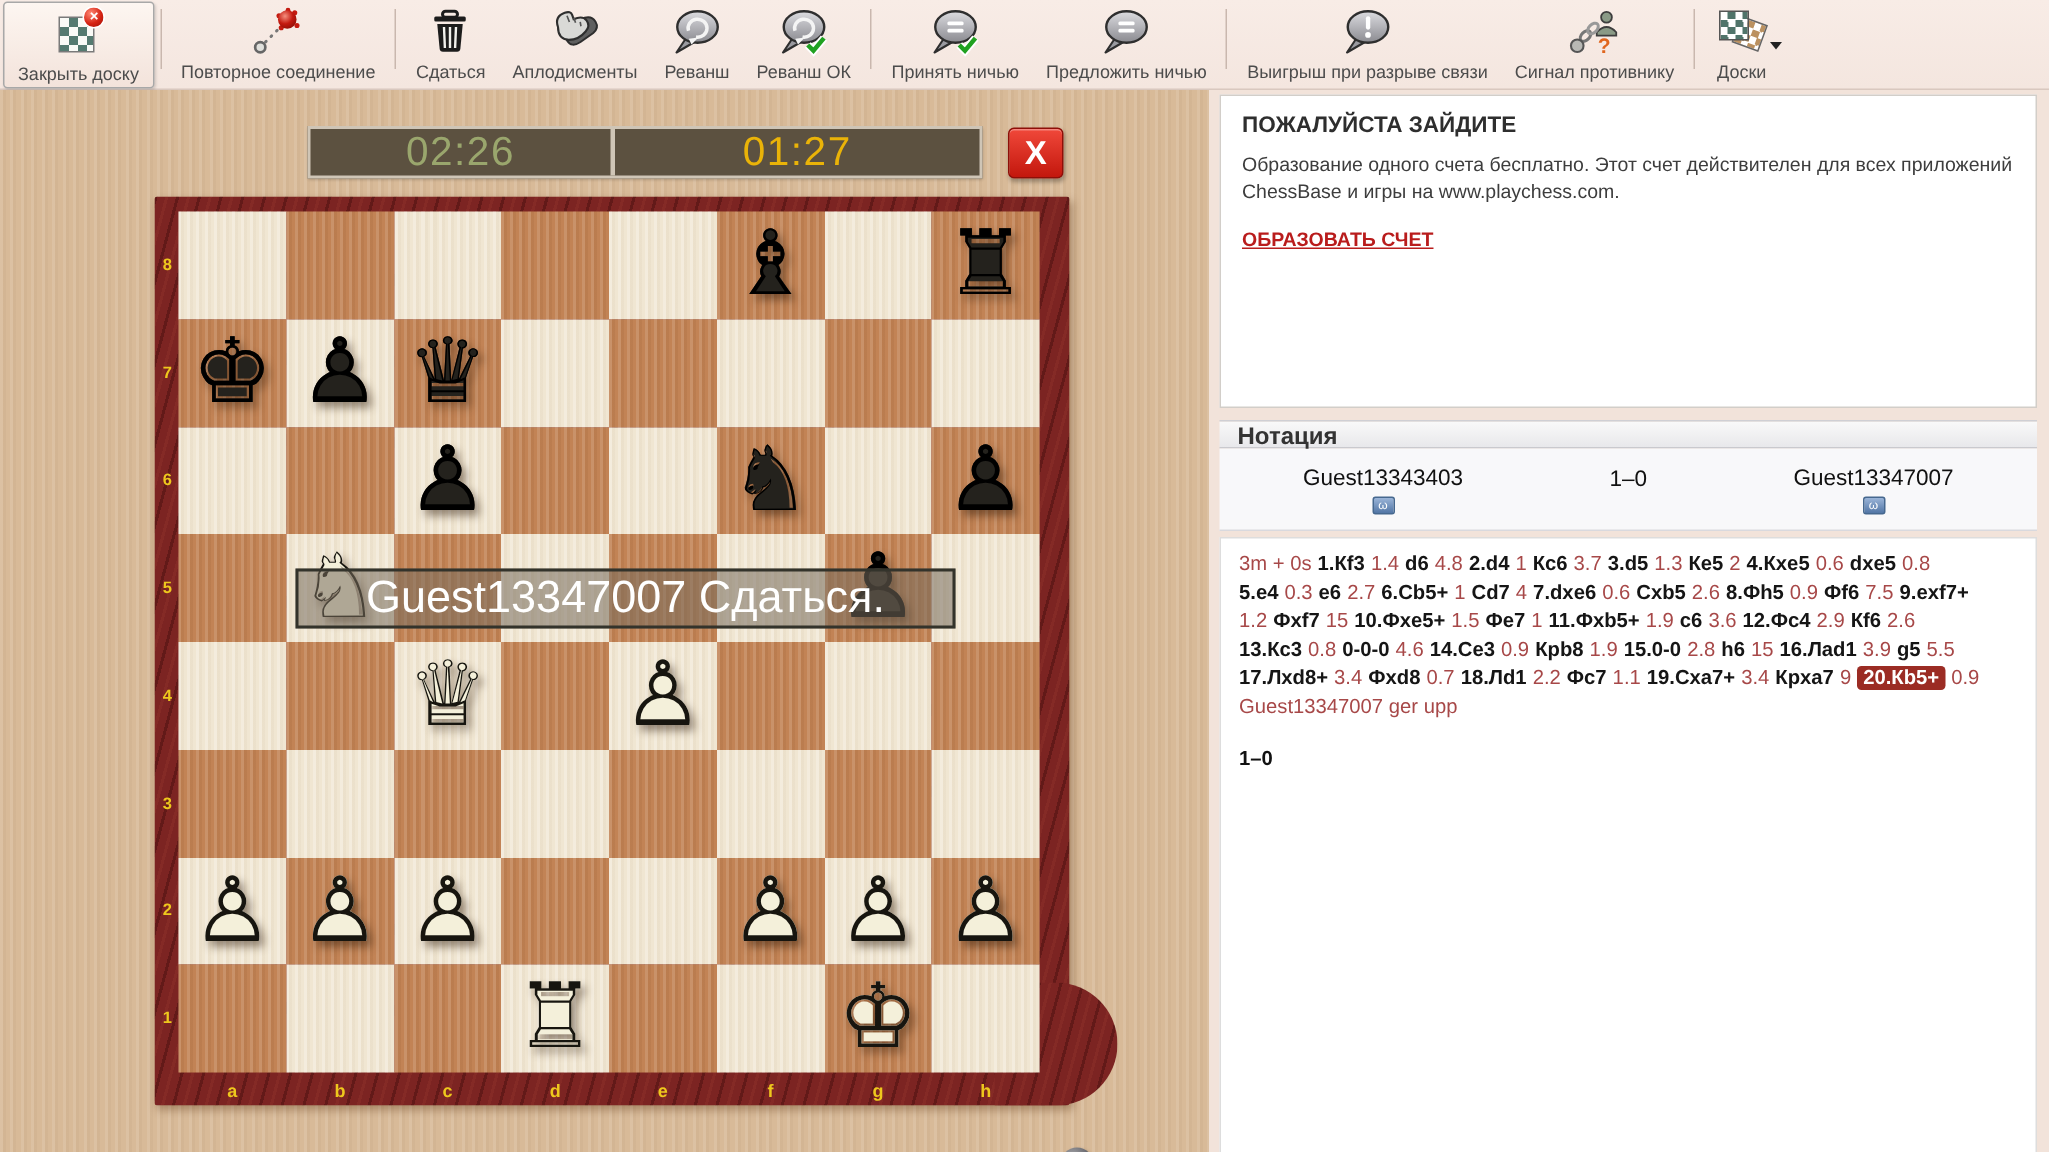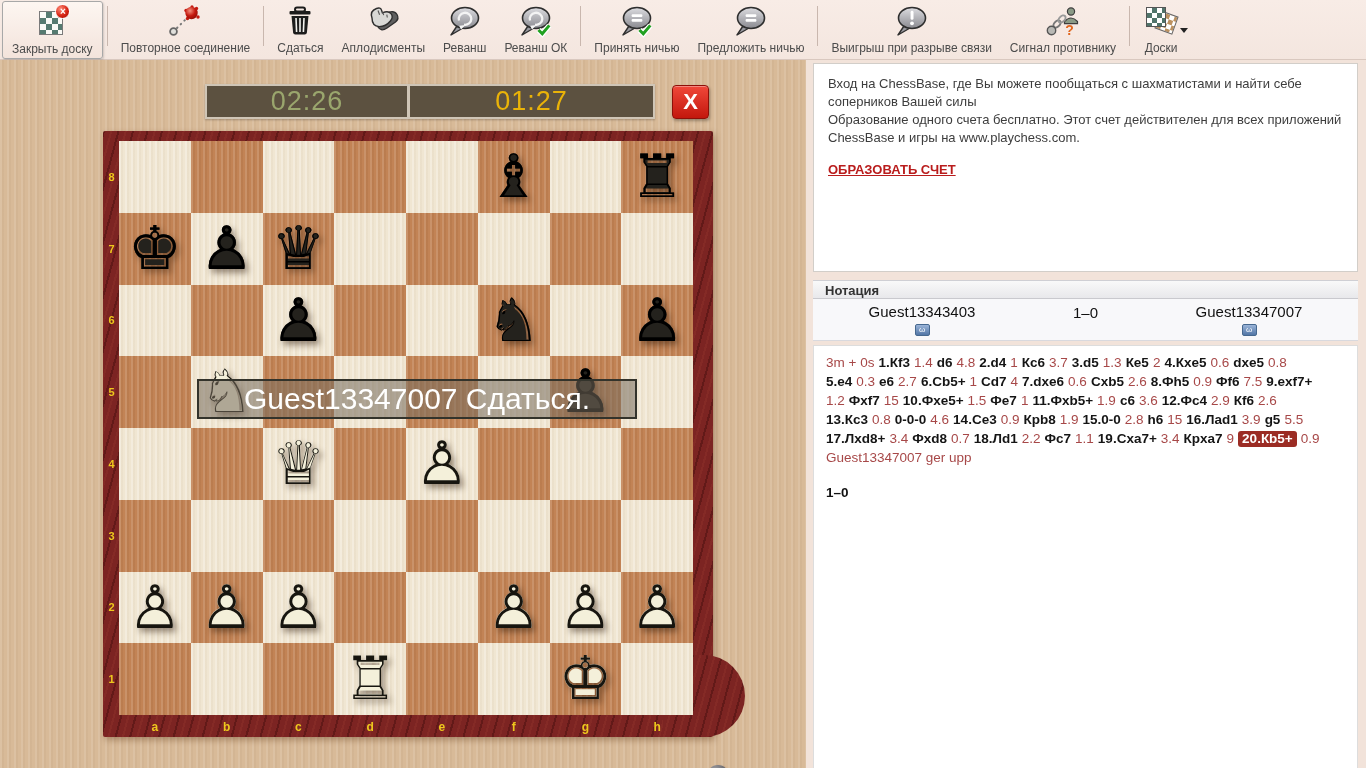--- a/index.html
+++ b/index.html
@@ -94,22 +94,22 @@
   .right-panel { position:absolute; left:806px; top:60px; width:560px; height:708px;
     background:#f2e3da; }
   .info-box { margin:3px 8px 0 7px; height:209px; background:#fff;
     border:1px solid #d2cec9; padding:11px 14px; }
   .info-title { font-size:15px; font-weight:bold; color:#2e2e2e; margin-bottom:9px; }
   .info-box p { font-size:13px; line-height:18px; color:#3d3d3d; }
   .info-link { display:inline-block; margin-top:15px; font-size:13px; font-weight:bold;
     color:#b91c1c; text-decoration:underline; cursor:pointer; }
   .notation-bar { margin:8px 8px 0 7px; height:19px; background:linear-gradient(#f9f9f9,#e8e8eb);
     border-top:1px solid #cfcfd4; border-bottom:1px solid #c9c9ce;
-    font-size:13px; font-weight:bold; color:#333; padding:2px 0 0 12px; }
-  .names-row { margin:0 8px 0 7px; height:42px; background:#f8f8fa;
+    font-size:16px; font-weight:bold; color:#333; padding:2px 0 0 12px; }
+  .names-row { margin:0 8px 0 7px; height:55px; background:#f8f8fa;
     border-bottom:1px solid #d9d9de; display:flex; }
   .names-row .col { display:flex; flex-direction:column; align-items:center; justify-content:center; }
   .names-row .c1,.names-row .c3 { width:40%; }
   .names-row .c2 { width:20%; }
   .pname { font-size:15px; color:#111; }
   .result-top { font-size:15px; color:#111; margin-bottom:14px; }
   .badge { margin-top:4px; width:15px; height:12px; border-radius:2px;
     background:linear-gradient(#9ab4d8,#5276a6); border:1px solid #46688f;
     color:#fff; font-size:8px; line-height:10px; text-align:center; cursor:pointer; }
   .badge::before { content:"ω"; }
@@ -486,21 +486,21 @@
         <div class="file-lbl" style="left: 518.25px;">h</div>
       </div>
   </div>
 
   <div class="overlay-band">Guest13347007 Сдаться.</div>
 </div>
 
 <div class="right-panel">
 
   <div class="info-box">
-    <p>Вход на ChessBase, где Вы можете пообщаться с шахматистами и найти себе соперников Вашей силы</p>
+    <div class="info-title">ПОЖАЛУЙСТА ЗАЙДИТЕ</div>
     <p>Образование одного счета бесплатно. Этот счет действителен для всех приложений ChessBase и игры на www.playchess.com.</p>
     <span class="info-link">ОБРАЗОВАТЬ СЧЕТ</span>
   </div>
 
   <div class="notation-bar">Нотация</div>
 
   <div class="names-row">
     <div class="col c1">
       <div class="pname">Guest13343403</div>
       <div class="badge"></div>

